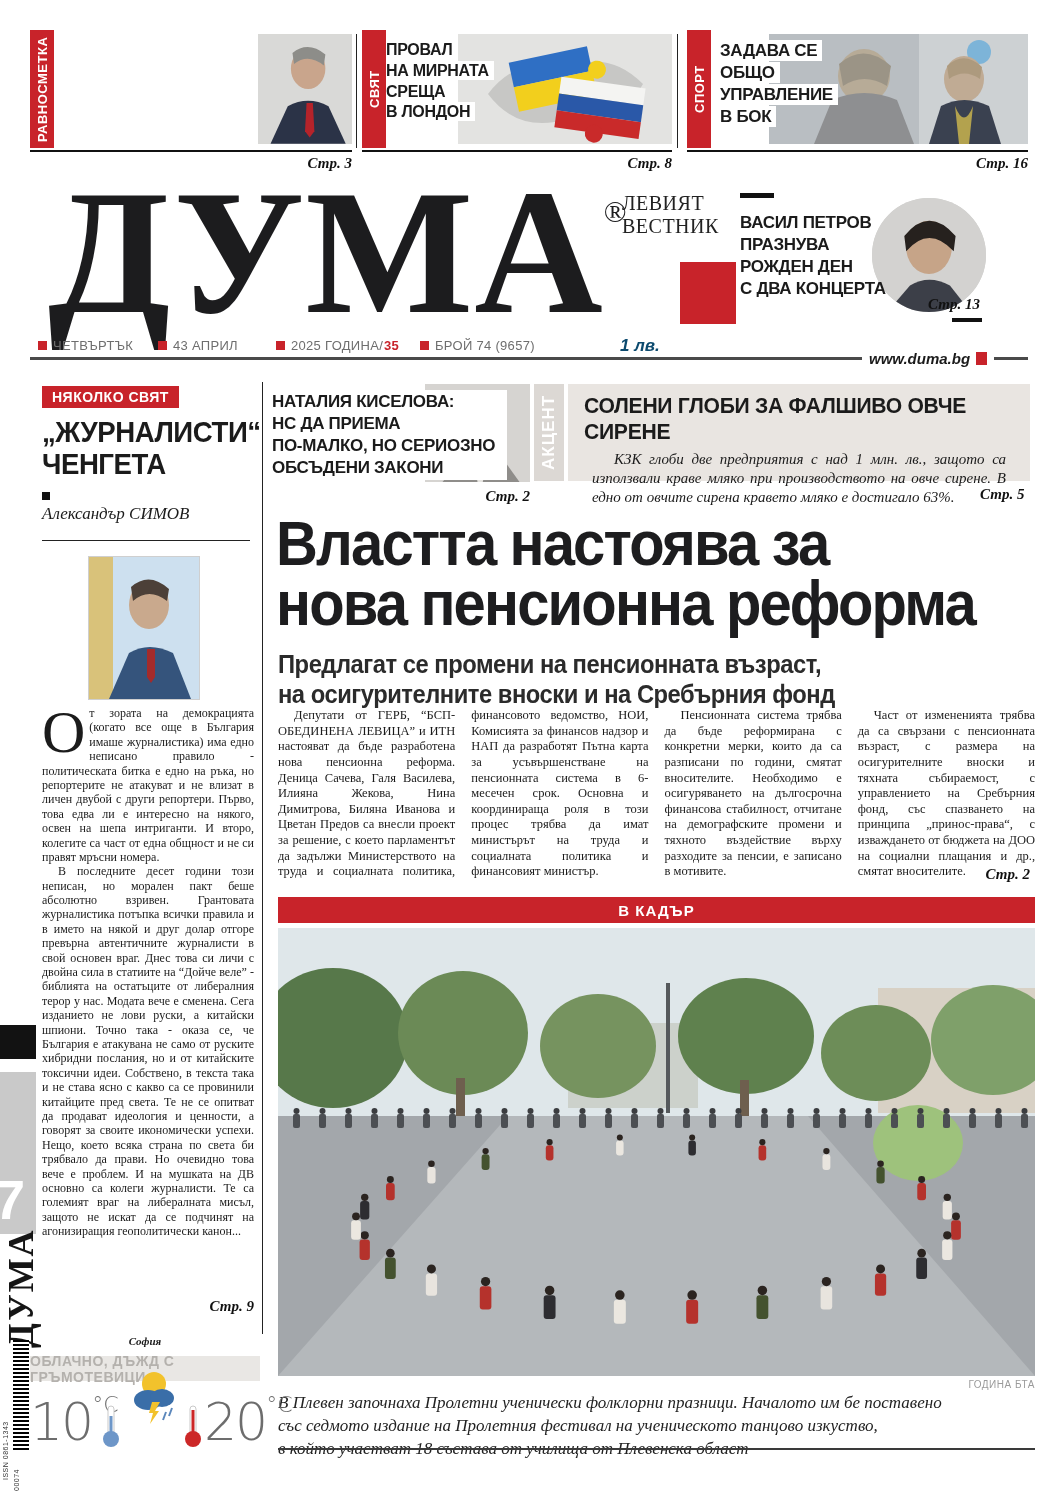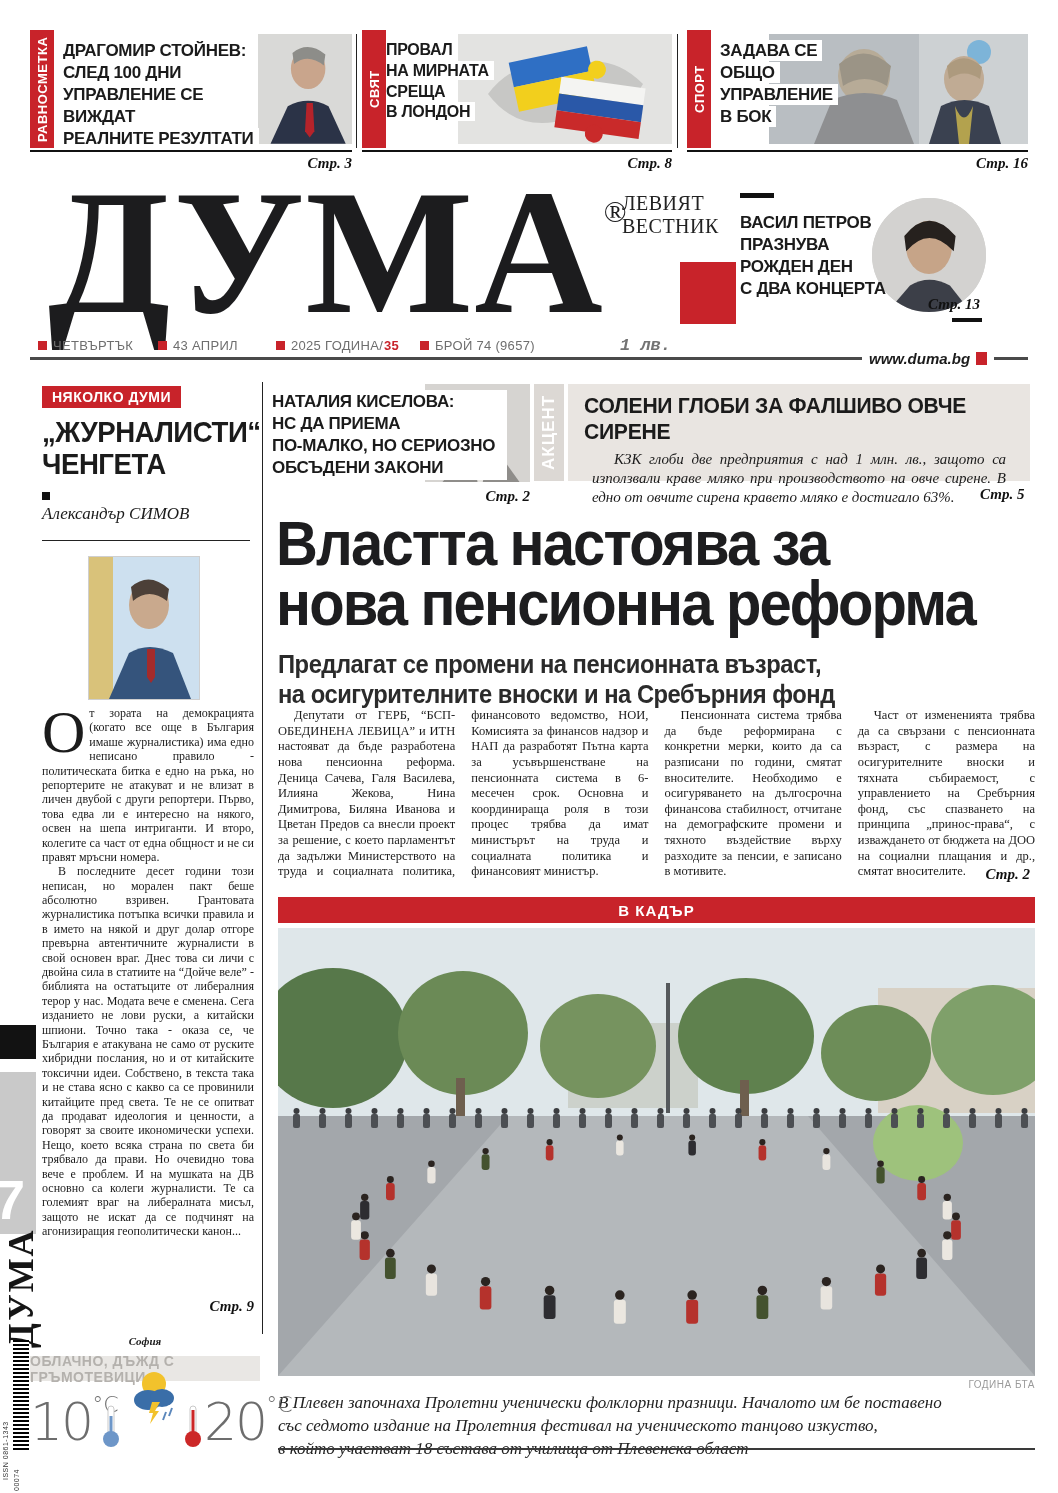--- a/index.html
+++ b/index.html
@@ -20,21 +20,21 @@
   .vline{background:#222;width:1px;}
   .dash{background:#111;height:5px;width:34px;}
   .photo{background:#d8d8d6;overflow:hidden;}
   .logo{font-family:"Liberation Serif",serif;font-weight:700;font-size:178px;line-height:.82;
         letter-spacing:1px;color:#1c1c1e;}
   .logo sup{font-size:30px;font-weight:400;vertical-align:90px;letter-spacing:0;}
   .tagline{font-family:Liberation Serif, serif;font-size:20px;line-height:1.15;letter-spacing:.5px;color:#222;}
   .redsq{background:#c8232a;}
   .dl-item{font-size:13px;color:#6e6e6e;letter-spacing:.3px;display:flex;align-items:center;gap:6px;}
   .dl-sq{width:9px;height:9px;background:#c8232a;display:inline-block;}
-  .price{font-family:Liberation Mono, monospace;font-style:italic;font-weight:700;font-size:17px;color:#737373;}
+  .price{font-family:Liberation Sans, sans-serif;font-style:italic;font-weight:700;font-size:17px;color:#0c4a6e;}
   .site{background:#fff;font-weight:700;font-style:italic;font-size:15px;padding:1px 7px;
         display:flex;align-items:center;gap:6px;}
   .badge{background:#c8232a;color:#fff;font-weight:700;font-size:14px;letter-spacing:.5px;padding:3px 10px;display:inline-block;}
   .op-title{font-weight:700;font-size:30px;line-height:1.06;letter-spacing:-.5px;transform:scaleX(.92);transform-origin:0 0;}
   .serifbody{font-family:"Liberation Serif",serif;font-size:12px;line-height:1.2;text-align:justify;}
   .serifbody p{margin:0;}
   .serifbody p+p{text-indent:16px;}
   .dropcap{float:left;font-family:"Liberation Serif",serif;font-size:60px;line-height:.82;padding:2px 4px 0 0;}
   .author{font-family:"Liberation Serif",serif;font-style:italic;font-size:17px;}
   .akc-box{background:#e9e5e1;}
@@ -62,26 +62,20 @@
   .barcode{background:repeating-linear-gradient(to bottom,#000 0 2px,#fff 2px 4px);}
   .bctext{font-size:7px;color:#333;writing-mode:vertical-rl;transform:rotate(180deg);letter-spacing:.5px;}
 </style>
 </head>
 <body>
 
 <div class="page">
 
   <div class="abs" style="left:30px;top:30px;width:322px;height:118px;display:flex;">
     <div class="vtag" style="width:24px;height:118px;">РАВНОСМЕТКА</div>
-    <div style="padding:10px 0 0 9px;width:205px;z-index:2;">
-      <span class="chip">ДРАГОМИР СТОЙНЕВ:
-СЛЕД 100 ДНИ
-УПРАВЛЕНИЕ СЕ ВИЖДАТ
-РЕАЛНИТЕ РЕЗУЛТАТИ</span>
-    </div>
     <div class="photo abs" style="left:228px;top:4px;width:94px;height:110px;">
       <svg width="94" height="110" viewBox="0 0 60 70">
           <rect width="60" height="70" fill="#d9d9d7"></rect>
           <ellipse cx="32" cy="22" rx="11" ry="13" fill="#c9a58c"></ellipse>
           <path d="M22 12 Q32 4 43 13 L42 20 Q32 12 23 19 Z" fill="#8d8d89"></path>
           <path d="M8 70 L19 46 Q32 39 45 46 L56 70 Z" fill="#2b3347"></path>
           <polygon points="31,44 35,44 36,62 33,66 30,62" fill="#b5232a"></polygon>
         </svg>
     </div>
   </div>
@@ -183,21 +177,21 @@
       <span class="dl-sq"></span>
       <span>БРОЙ 74 (9657)</span>
     </div>
   <div class="price abs" style="left:620px;top:336px;">1 лв.</div>
   <div class="abs" style="left:30px;top:357px;width:998px;height:3px;background:#4a4a4a;"></div>
   <div class="site abs" style="left:862px;top:349px;z-index:2;">
       <span>www.duma.bg</span>
       <span class="redsq" style="width:11px;height:13px;display:inline-block;"></span>
     </div>
 
-  <div class="badge abs" style="left:42px;top:386px;">НЯКОЛКО ДУМИ</div>
+  <div class="badge abs" style="left:42px;top:386px;">НЯКОЛКО СВЯТ</div>
   <div class="op-title ml abs" style="left:42px;top:416px;">„ЖУРНАЛИСТИ“
 ЧЕНГЕТА</div>
   <div class="abs" style="left:42px;top:492px;width:8px;height:8px;background:#111;"></div>
   <div class="author abs" style="left:42px;top:504px;">Александър СИМОВ</div>
   <div class="abs" style="left:42px;top:540px;width:208px;height:1px;background:#222;"></div>
 
   <div class="abs" style="left:88px;top:556px;width:110px;height:142px;background:#cde0ef;border:1px solid #cfcfcf;">
     <svg width="110" height="142" viewBox="0 0 55 71">
         <rect width="55" height="71" fill="#cde0ef"></rect>
         <rect width="12" height="71" fill="#d9c27a"></rect>

